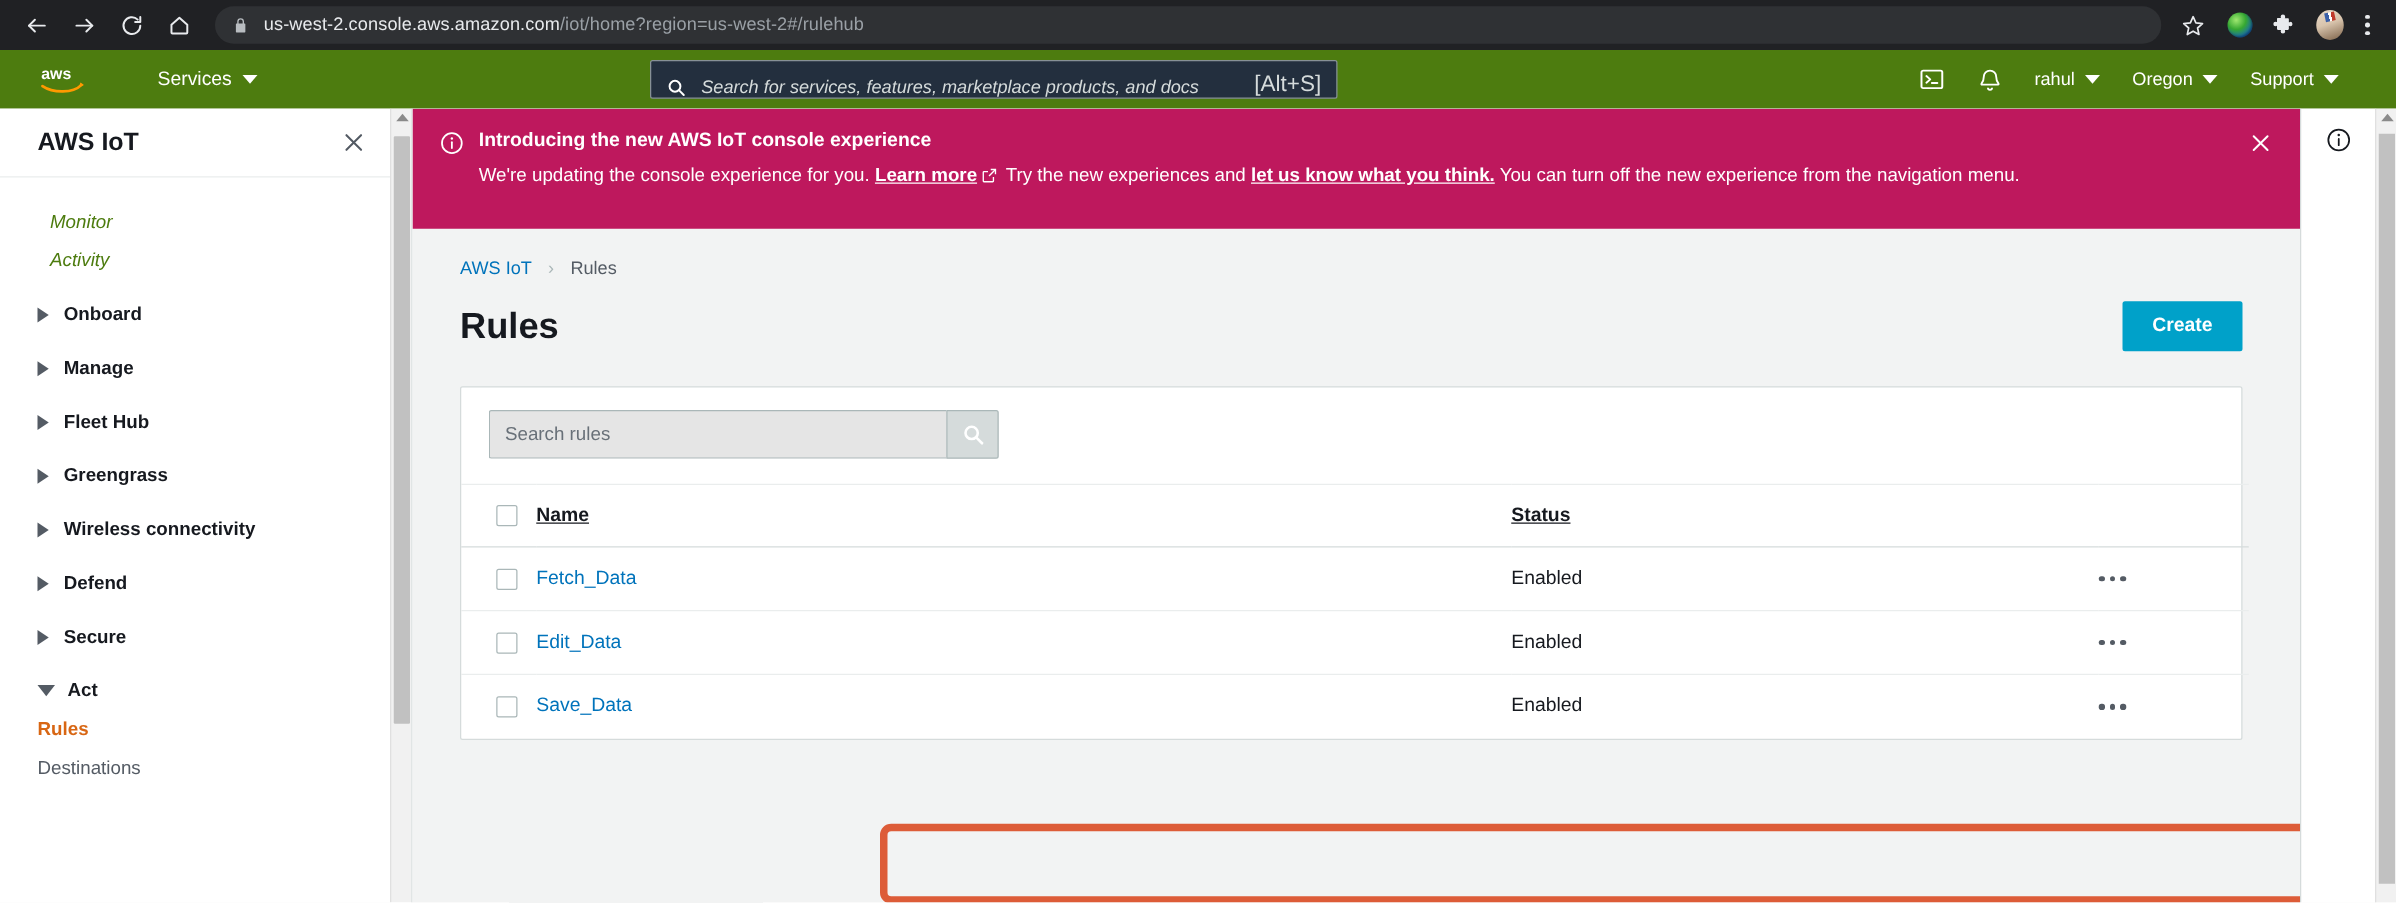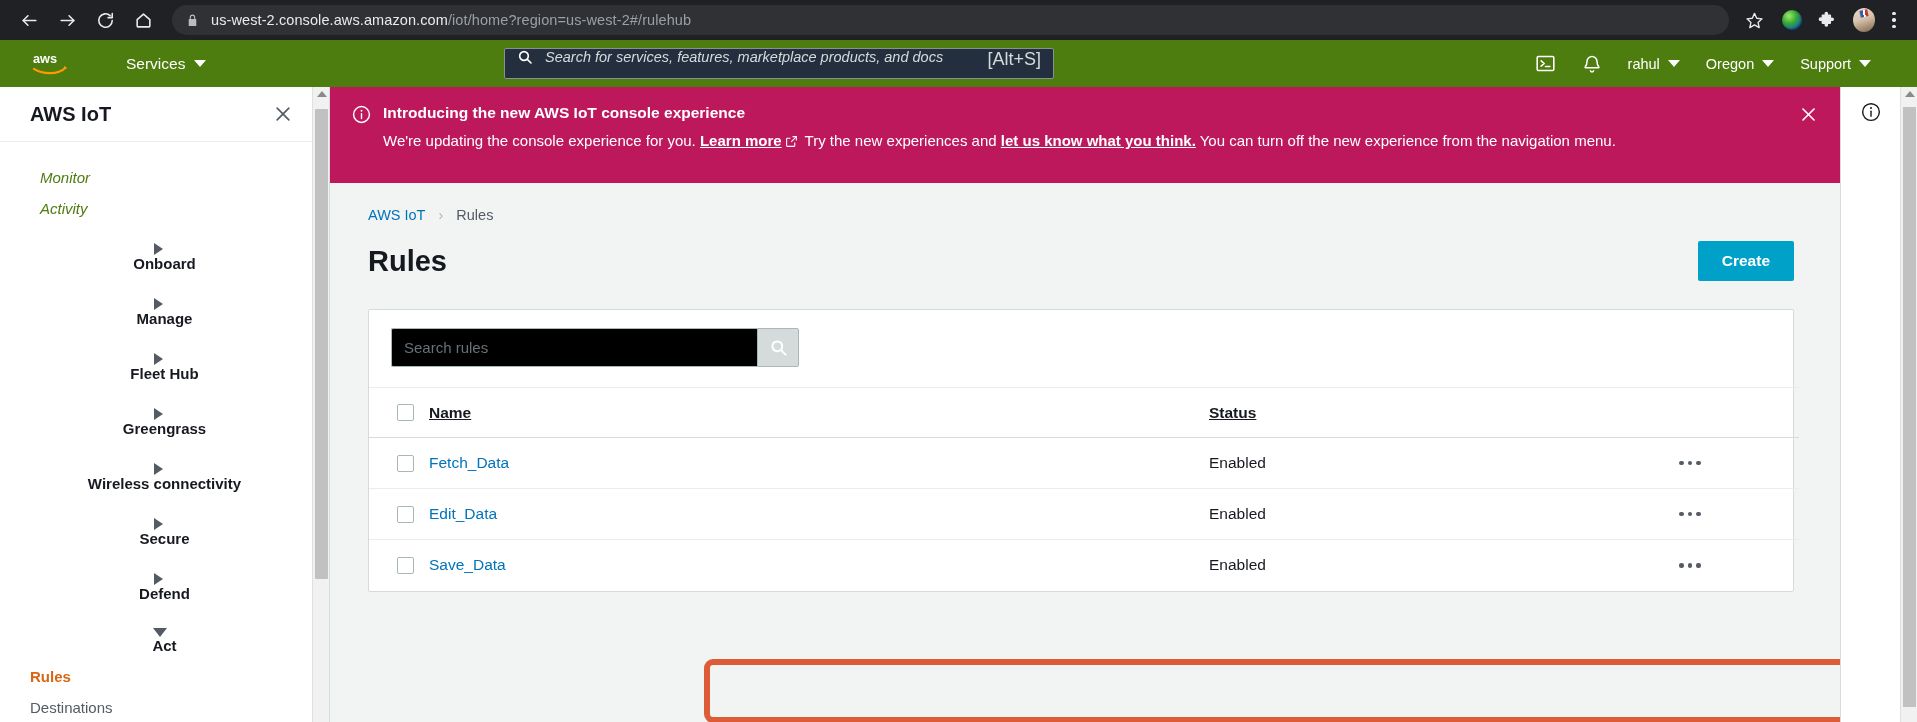--- a/index.html
+++ b/index.html
@@ -83,28 +83,28 @@
     font-size: 15.5px;
     display: flex; align-items: center; gap: 9px;
     white-space: nowrap;
   }
   .caret-down {
     width:0;height:0;border-left:6px solid transparent;border-right:6px solid transparent;
     border-top:7px solid #ffffff;
   }
   .aws-search {
     position: absolute;
-    left: 504px;
+    left: 520px;
     width: 550px;
     height: 31px;
     background: #232f3e;
     border: 1px solid #879196;
     border-radius: 2px;
     display: flex;
-    align-items: flex-start;
+    align-items: flex-end;
     padding: 0 12px;
   }
   .aws-search .mag { margin-right: 12px; display:flex; }
   .aws-search .ph {
     flex: 1 1 auto;
     color: #d5dbdb;
     font-size: 14.5px;
     font-style: italic;
     white-space: nowrap;
   }
@@ -151,21 +151,21 @@
   .sidebar-list { padding-top: 20px; }
   .nav-item {
     display: flex;
     align-items: center;
     padding: 7px 30px;
     font-size: 15px;
     color: #545b64;
     position: relative;
   }
   .nav-item.plain { padding-left: 40px; color:#4d7c0f;font-style:italic; }
-  .nav-item.group { font-weight: bold; color: #16191f; margin-top: 12px; flex-direction: column; }
+  .nav-item.group { font-weight: bold; color: #16191f; margin-top: 12px; }
   .nav-item.sub { padding-left: 30px; font-size: 15px; }
   .nav-item.active { color: #d86613; font-weight: bold; }
   .tri {
     width: 0; height: 0; margin-right: 12px; flex: 0 0 auto;
     border-top: 6px solid transparent; border-bottom: 6px solid transparent;
     border-left: 9px solid #545b64;
   }
   .tri.open {
     border-left: 7px solid transparent; border-right: 7px solid transparent;
     border-top: 9px solid #545b64; border-bottom: none; margin-right: 10px;
@@ -231,21 +231,21 @@
     margin: 28px 46px 0 38px;
     background: #ffffff;
     border: 1px solid #d5dbdb;
     border-radius: 2px;
   }
   .panel-top { padding: 18px 22px 20px 22px; }
   .search-wrap { display: flex; width: 408px; }
   .search-field {
     flex: 1 1 auto; height: 39px;
     border: 1px solid #aab7b8; border-right: none; border-radius: 2px 0 0 2px;
-    padding: 0 12px; font-size: 15px; color: #687078; background: #000000;
+    padding: 0 12px; font-size: 15px; color: #687078; background: #e5e5e5;
     display:flex; align-items:center;
   }
   .search-go {
     width: 42px; height: 39px;
     background: #d5dbdb; border: 1px solid #aab7b8; border-radius: 0 2px 2px 0;
     display: flex; align-items: center; justify-content: center;
   }
   .tbl { width: 100%; border-collapse: collapse; table-layout: fixed; }
   .tbl th, .tbl td { text-align: left; padding: 0; }
   .tbl .c-chk { width: 60px; padding-left: 28px; }
@@ -463,25 +463,25 @@
       <div class="nav-item group">
           <span class="tri"></span>
           <span>Greengrass</span>
         </div>
       <div class="nav-item group">
           <span class="tri"></span>
           <span>Wireless connectivity</span>
         </div>
       <div class="nav-item group">
           <span class="tri"></span>
+          <span>Defend</span>
+        </div>
+      <div class="nav-item group">
+          <span class="tri"></span>
           <span>Secure</span>
-        </div>
-      <div class="nav-item group">
-          <span class="tri"></span>
-          <span>Defend</span>
         </div>
       <div class="nav-item group">
           <span class="tri open"></span>
           <span>Act</span>
         </div>
 
       <div class="nav-item sub active">
           <span>Rules</span>
         </div>
       <div class="nav-item sub">

